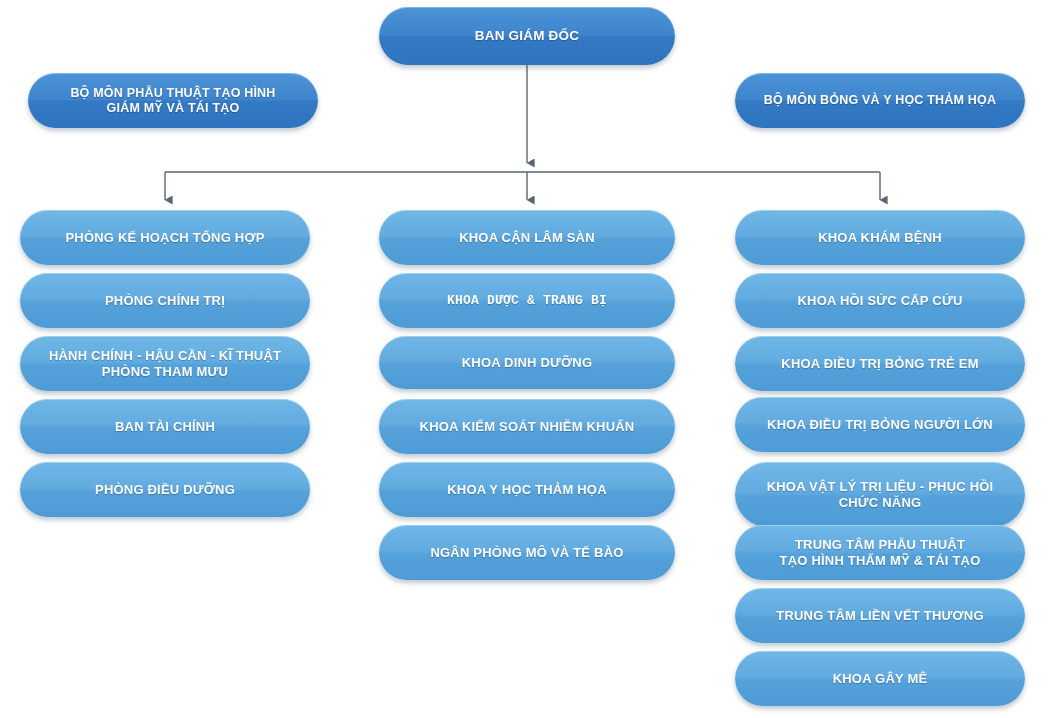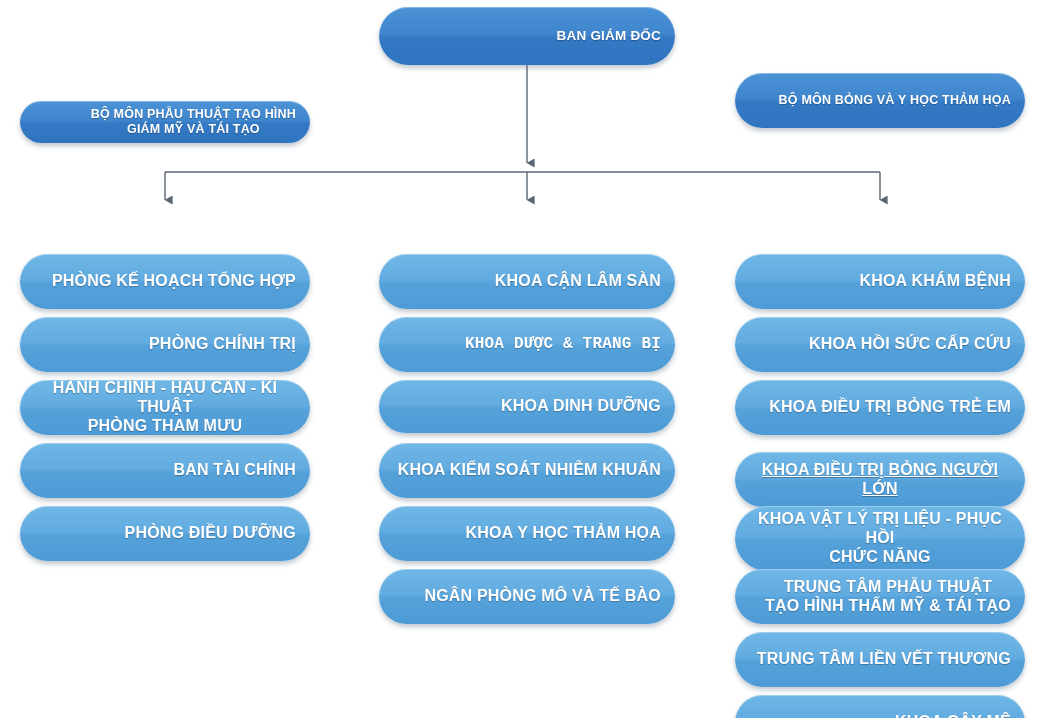--- a/index.html
+++ b/index.html
@@ -29,21 +29,21 @@
     height: 718px;
     pointer-events: none;
   }
 
   
   .node {
     position: absolute;
     box-sizing: border-box;
     display: flex;
     align-items: center;
-    justify-content: flex-end;
+    justify-content: center;
     text-align: center;
     border-radius: 999px;
     color: #ffffff;
     font-weight: bold;
     letter-spacing: 0.2px;
     line-height: 1.18;
     padding: 2px 14px;
     text-shadow: 0 1px 1px rgba(0,0,0,0.28);
     box-shadow: 0 3px 5px rgba(90,110,130,0.38),
                 inset 0 1px 0 rgba(255,255,255,0.32);
@@ -54,22 +54,21 @@
     font-size: 13.5px;
   }
 
   .node-dept {
     background: linear-gradient(180deg, #4b92d6 0%, #3e85cd 48%, #3379c4 52%, #2f74bf 100%);
     font-size: 12.5px;
   }
 
   .node-unit {
     background: linear-gradient(180deg, #6fb7e6 0%, #62abe0 47%, #55a1da 53%, #4d9bd6 100%);
-    font-size: 16px;
-    margin-top: 44px;
+    font-size: 13px;
   }
 
   .node-line {
     display: block;
   }
 </style>
 </head>
 <body>
 
 <div id="chart-root">
@@ -91,21 +90,21 @@
 
     <path d="M 880,172 L 880,200" stroke="#5a6672" stroke-width="1.4" fill="none" marker-end="url(#arrowhead)"></path>
   </svg>
 
   <div id="node-layer">
       <div class="node node-root" style="left: 379px; top: 7px; width: 296px; height: 58px;">
         <div>
           <span class="node-line">BAN GIÁM ĐỐC</span>
         </div>
       </div>
-      <div class="node node-dept" style="left: 20px; top: 73px; width: 290px; height: 42px; margin-top: 28px;">
+      <div class="node node-dept" style="left: 28px; top: 73px; width: 290px; height: 55px;">
         <div>
           <span class="node-line">BỘ MÔN PHẪU THUẬT TẠO HÌNH</span>
           <span class="node-line">GIÁM MỸ VÀ TÁI TẠO</span>
         </div>
       </div>
       <div class="node node-dept" style="left: 735px; top: 73px; width: 290px; height: 55px;">
         <div>
           <span class="node-line">BỘ MÔN BỎNG VÀ Y HỌC THẢM HỌA</span>
         </div>
       </div>
@@ -173,21 +172,21 @@
       <div class="node node-unit" style="left: 735px; top: 273px; width: 290px; height: 55px;">
         <div>
           <span class="node-line">KHOA HỒI SỨC CẤP CỨU</span>
         </div>
       </div>
       <div class="node node-unit" style="left: 735px; top: 336px; width: 290px; height: 55px;">
         <div>
           <span class="node-line">KHOA ĐIỀU TRỊ BỎNG TRẺ EM</span>
         </div>
       </div>
-      <div class="node node-unit" style="left: 735px; top: 408px; width: 290px; height: 55px; text-decoration: underline;">
+      <div class="node node-unit" style="left: 735px; top: 397px; width: 290px; height: 55px;">
         <div>
           <span class="node-line">KHOA ĐIỀU TRỊ BỎNG NGƯỜI LỚN</span>
         </div>
       </div>
       <div class="node node-unit" style="left: 735px; top: 462px; width: 290px; height: 65px;">
         <div>
           <span class="node-line">KHOA VẬT LÝ TRỊ LIỆU  - PHỤC HỒI</span>
           <span class="node-line">CHỨC NĂNG</span>
         </div>
       </div>

